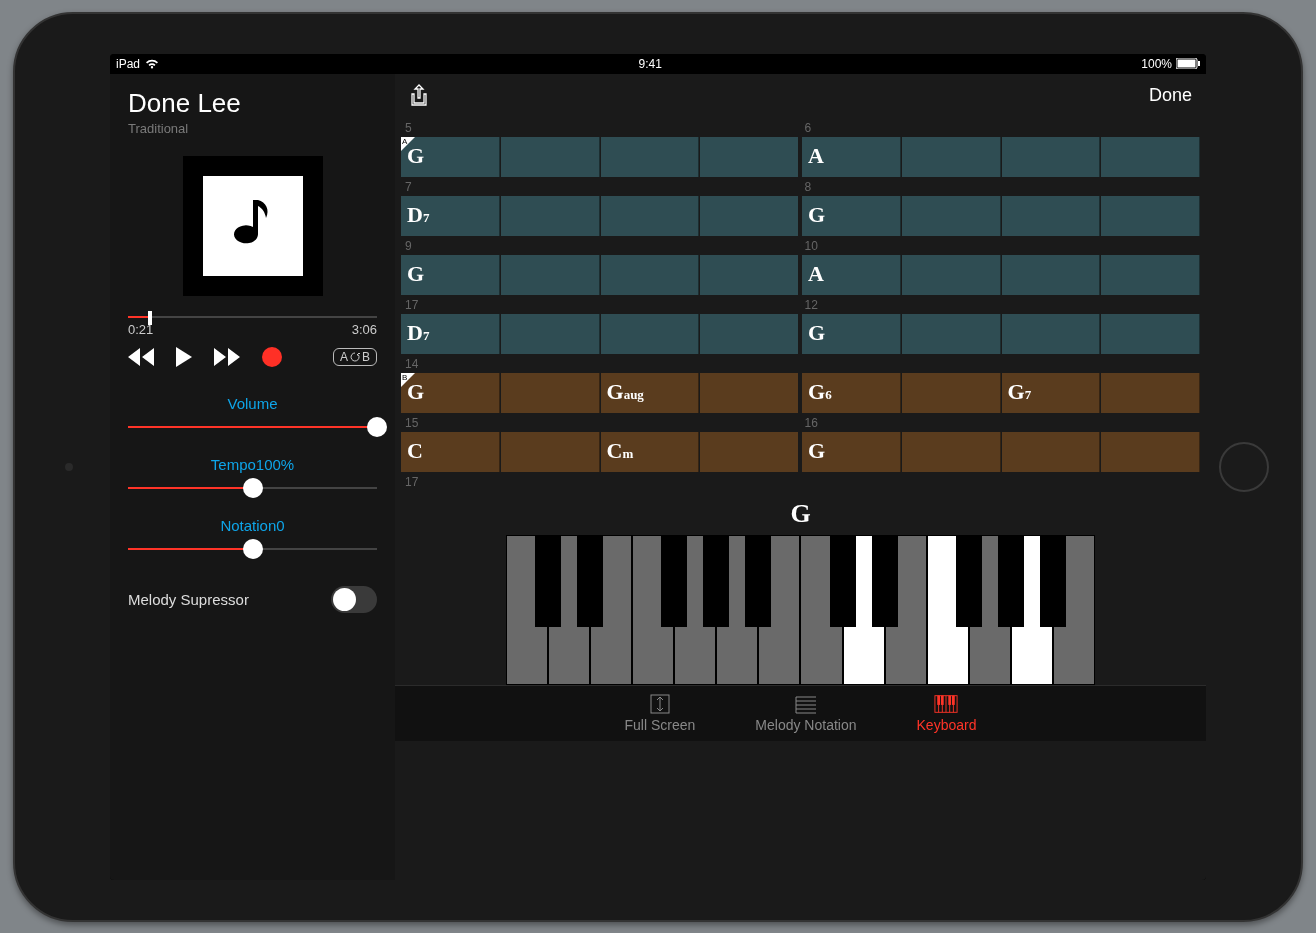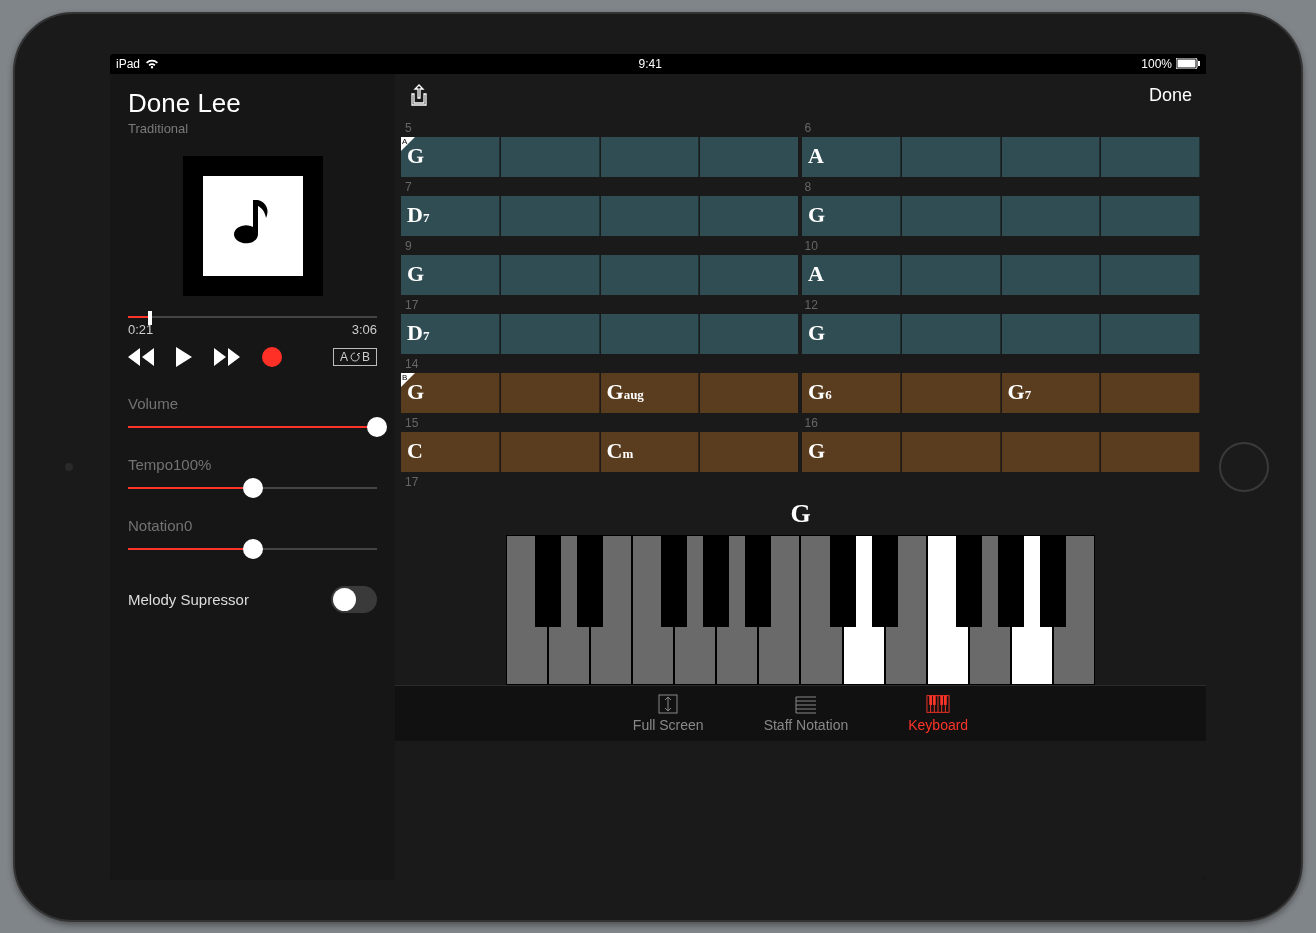--- a/index.html
+++ b/index.html
@@ -117,29 +117,29 @@
     transform: translateX(-50%);
   }
   .times { display: flex; justify-content: space-between; font-size: 13px; color: #ccc; }
   .transport {
     display: flex; align-items: center; gap: 22px; margin-top: 10px;
   }
   .transport svg { display: block; }
   .transport .rec { width: 20px; height: 20px; background: #ff3026; border-radius: 50%; }
   .ab-badge {
     border: 1px solid #bbb;
-    border-radius: 0;
+    border-radius: 6px;
     padding: 1px 6px;
     font-size: 12px;
     color: #ccc;
     display: flex; align-items: center; gap: 2px;
     margin-left: auto;
   }
   .slider-block { margin-top: 28px; }
-  .slider-head { display: flex; justify-content: flex-start; font-size: 15px; color: #737373; margin-bottom: 14px; }
+  .slider-head { display: flex; justify-content: center; font-size: 15px; color: #0ea5e9; margin-bottom: 14px; }
   .slider-track {
     height: 2px; background: #444; position: relative;
   }
   .slider-fill {
     position: absolute; left:0; top:0; height:2px; background:#ff3428;
   }
   .slider-thumb {
     position: absolute; top: 50%; transform: translate(-50%,-50%);
     width: 20px; height:20px; border-radius:50%; background:#fff;
   }
@@ -544,21 +544,21 @@
                 </svg>
             </div>
             <span>Full Screen</span>
           </div>
           <div class="tab-item">
             <div class="tab-icon">
               <svg width="24" height="20" viewBox="0 0 24 20">
                   <path d="M2 3h20M2 7h20M2 11h20M2 15h20M2 19h20M2 3v16" stroke="#888" fill="none"></path>
                 </svg>
             </div>
-            <span>Staff Notation</span>
+            <span>Melody Notation</span>
           </div>
           <div class="tab-item active">
             <div class="tab-icon">
               <svg width="26" height="20" viewBox="0 0 26 20">
                   <rect x="1" y="1" width="24" height="18" fill="none" stroke="#ff3428"></rect>
                   <path d="M5 1v18M9 1v18M13 1v18M17 1v18M21 1v18" stroke="#ff3428"></path>
                   <rect x="3.5" y="1" width="3" height="10" fill="#ff3428"></rect>
                   <rect x="7.5" y="1" width="3" height="10" fill="#ff3428"></rect>
                   <rect x="15.5" y="1" width="3" height="10" fill="#ff3428"></rect>
                   <rect x="19.5" y="1" width="3" height="10" fill="#ff3428"></rect>

